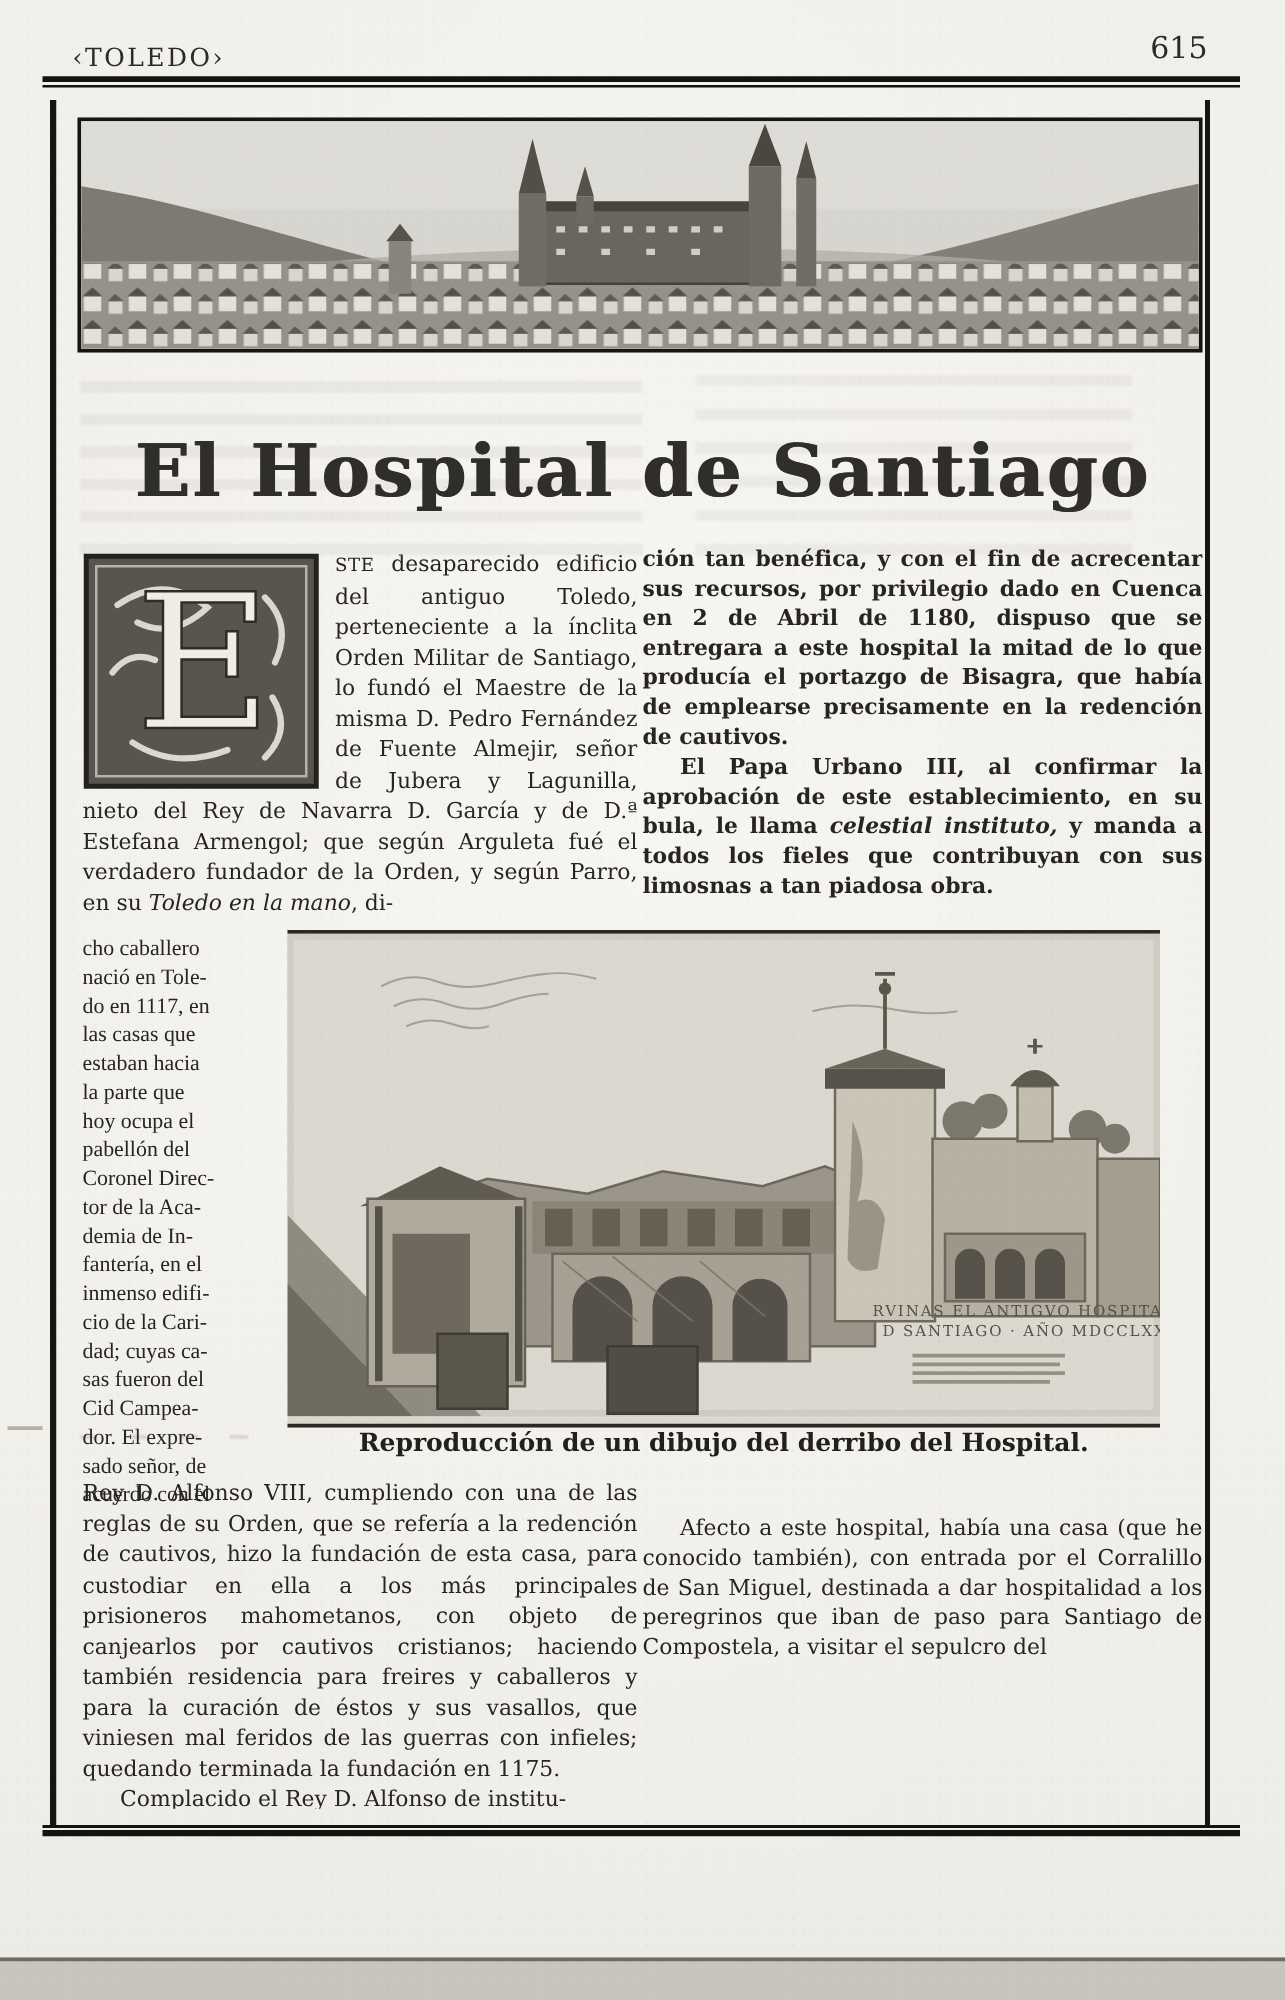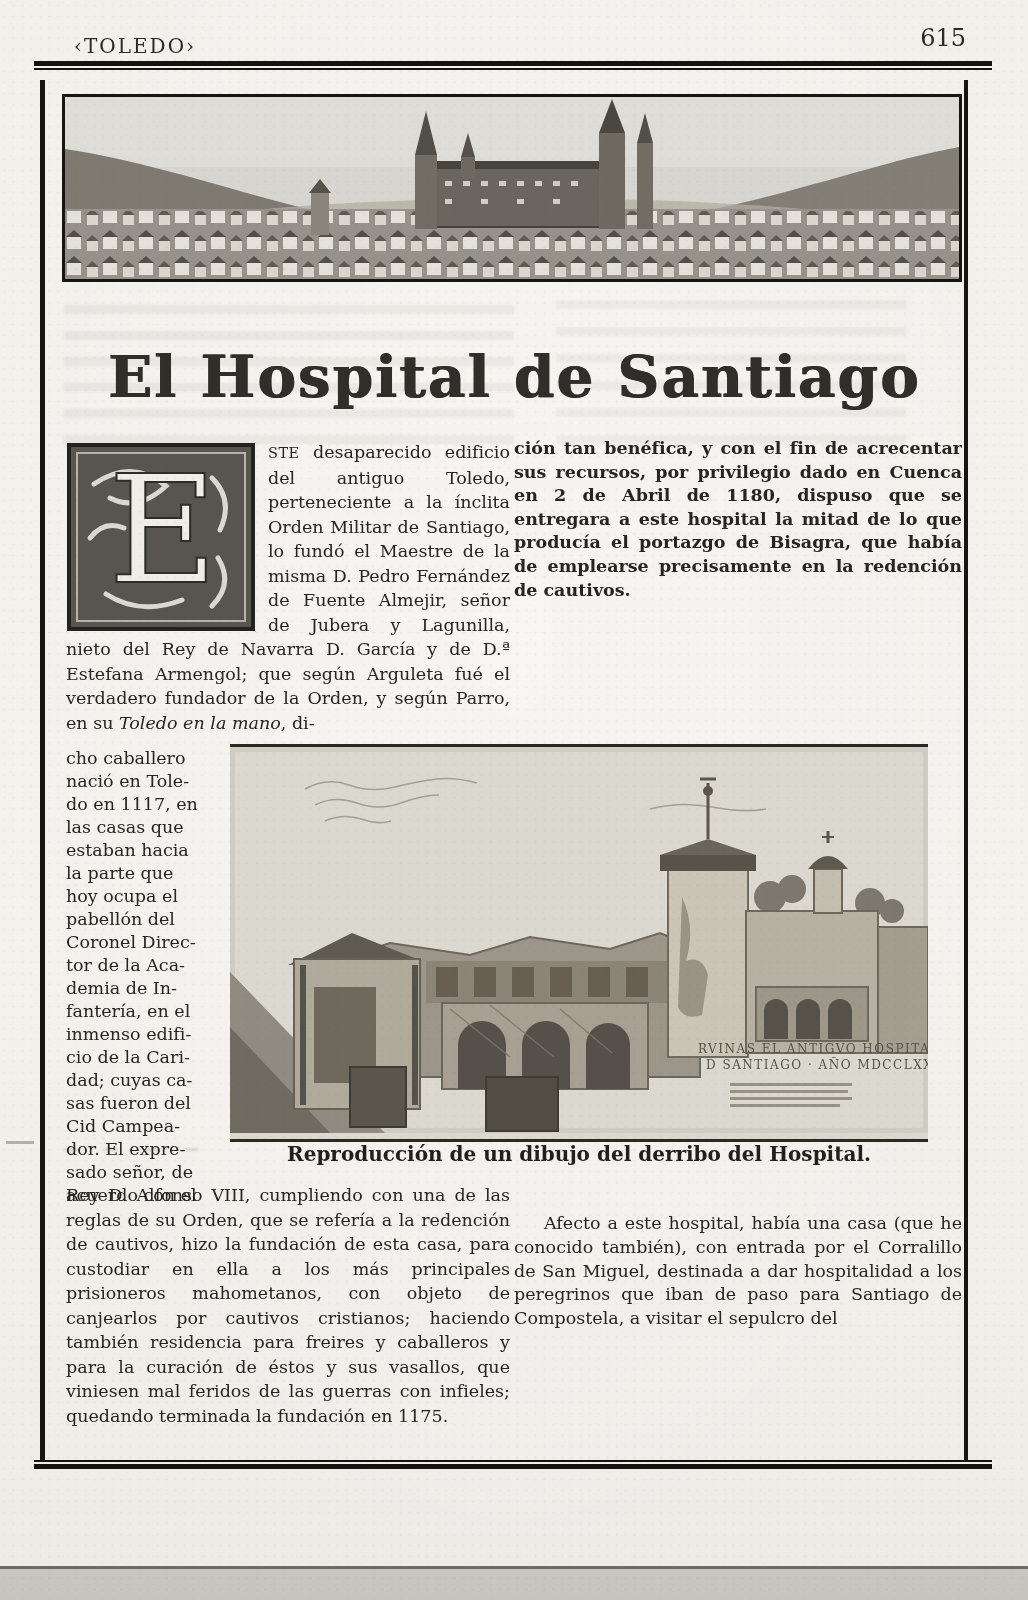--- a/index.html
+++ b/index.html
@@ -9,21 +9,21 @@
       radial-gradient(ellipse at 50% 40%, rgba(255,255,255,.35), rgba(0,0,0,0) 70%),
       linear-gradient(180deg,#f2f0eb 0%,#f3f1ec 60%,#efede8 92%,#eceae5 100%);
     font-family:"DejaVu Serif", serif;color:#262420;
   }
   #page::after{ 
     content:"";position:absolute;inset:0;pointer-events:none;opacity:.45;
     background-image:radial-gradient(rgba(60,55,45,.055) 1px, transparent 1.2px),
                      radial-gradient(rgba(60,55,45,.04) 1px, transparent 1.2px);
     background-size:9px 11px,13px 7px;background-position:0 0,4px 6px;
   }
-  .hdr-pub{position:absolute;left:58px;top:34px;font-size:20px;letter-spacing:2px;color:#2c2a25;margin-left:16px;}
+  .hdr-pub{position:absolute;left:58px;top:34px;font-size:20px;letter-spacing:2px;color:#2c2a25;}
   .hdr-num{position:absolute;left:896px;top:24px;width:70px;text-align:right;font-size:24px;color:#2c2a25;}
   .rule-top{position:absolute;left:34px;top:61px;width:958px;height:9px;
     background:linear-gradient(180deg,#15130e 0 5px,transparent 5px 7px,#15130e 7px 9px);}
   .rule-bottom{position:absolute;left:34px;top:1460px;width:958px;height:9px;
     background:linear-gradient(180deg,#15130e 0 2px,transparent 2px 4px,#15130e 4px 9px);}
   .frame-left{position:absolute;left:40px;top:80px;width:5px;height:1380px;background:#17150f;}
   .frame-right{position:absolute;left:964px;top:80px;width:4px;height:1380px;background:#17150f;}
   .panorama{position:absolute;left:62px;top:94px;width:894px;height:182px;border:3px solid #171510;background:#d8d6d0;}
   .ghost{position:absolute;pointer-events:none;filter:blur(1px);}
   .g1{left:64px;top:288px;width:450px;height:156px;opacity:.5;
@@ -35,21 +35,21 @@
   .title{position:absolute;left:0;top:322px;width:1028px;text-align:center;
     font-size:58px;font-weight:700;letter-spacing:2px;color:#302e28;
     text-shadow:1px 0 0 #302e28;margin-top:21px;}
   .bodycopy{font-size:17.5px;line-height:24.5px;text-align:justify;color:#27251f;}
   .bodycopy p{margin:0;}
   .indent{text-indent:30px;}
   .colA{position:absolute;left:66px;top:440px;width:444px;height:306px;overflow:hidden;}
   .colB{position:absolute;left:514px;top:437px;width:448px;height:304px;overflow:hidden;line-height:23.6px;font-weight:bold;}
   .colB p+p{margin-top:1px;}
   .narrow{position:absolute;left:66px;top:748px;width:164px;font-size:17.5px;color:#27251f;}
-  .narrow div{height:23px;white-space:nowrap;}
+  .narrow div{height:23px;white-space:nowrap;font-family:Liberation Serif, serif;}
   .colC{position:absolute;left:66px;top:1183px;width:444px;height:264px;overflow:hidden;}
   .colD{position:absolute;left:514px;top:1212px;width:448px;height:236px;overflow:hidden;line-height:23.8px;}
   .dropcap{float:left;width:190px;height:190px;margin:2px 12px 4px 0;}
   .sc{font-size:14.5px;letter-spacing:.5px;}
   .figure{position:absolute;left:230px;top:744px;width:698px;height:392px;
     border-top:3px solid #2b2922;border-bottom:3px solid #2b2922;background:#dbd8d0;}
   .caption{position:absolute;left:230px;top:1142px;width:698px;text-align:center;
     font-size:20px;font-weight:700;color:#22201b;}
   .margin-dash{position:absolute;left:6px;top:1141px;width:28px;height:3px;background:#b3afa7;}
   .bottom-strip{position:absolute;left:0;top:1566px;width:1028px;height:34px;
@@ -135,20 +135,21 @@
           <path d="M24,96 q14,-18 34,-10"></path>
         </g>
         <text x="97" y="140" text-anchor="middle" font-family="DejaVu Serif, serif" font-size="150" fill="#efede5" stroke="#2e2c27" stroke-width="2">E</text>
       </svg>
     </span>
     <p><span class="sc">STE</span><span> desaparecido edificio del antiguo Toledo, perteneciente a la ínclita Orden Militar de Santiago, lo fundó el Maestre de la misma D. Pedro Fernández de Fuente Almejir, señor de Jubera y Lagunilla, nieto del Rey de Navarra D. García y de D.ª Estefana Armengol; que según Arguleta fué el verdadero fundador de la Orden, y según Parro, en su </span><i>Toledo en la mano</i><span>, di-</span></p>
   </div>
 
   <div class="colB bodycopy">
     <p>ción tan benéfica, y con el fin de acrecentar sus recursos, por privilegio dado en Cuenca en 2 de Abril de 1180, dispuso que se entregara a este hospital la mitad de lo que producía el portazgo de Bisagra, que había de emplearse precisamente en la redención de cautivos.</p>
+    <p class="indent"><span>El Papa Urbano III, al confirmar la aprobación de este establecimiento, en su bula, le llama </span><i>celestial instituto,</i><span> y manda a todos los fieles que contribuyan con sus limosnas a tan piadosa obra.</span></p>
   </div>
 
   <div class="narrow">
     <div>cho caballero</div>
     <div>nació en Tole-</div>
     <div>do en 1117, en</div>
     <div>las casas que</div>
     <div>estaban hacia</div>
     <div>la parte que</div>
     <div>hoy ocupa el</div>
@@ -249,20 +250,21 @@
         <rect x="500" y="350" width="122" height="3"></rect>
           <rect x="500" y="357" width="110" height="3"></rect>
       </g>
     </svg>
   </div>
 
   <div class="caption">Reproducción de un dibujo del derribo del Hospital.</div>
 
   <div class="colC bodycopy">
     <p>Rey D. Alfonso VIII, cumpliendo con una de las reglas de su Orden, que se refería a la redención de cautivos, hizo la fundación de esta casa, para custodiar en ella a los más principales prisioneros mahometanos, con objeto de canjearlos por cautivos cristianos; haciendo también residencia para freires y caballeros y para la curación de éstos y sus vasallos, que viniesen mal feridos de las guerras con infieles; quedando terminada la fundación en 1175.</p>
+    <p class="indent">Complacido el Rey D. Alfonso de institu-</p>
   </div>
 
   <div class="colD bodycopy">
     <p class="indent">Afecto a este hospital, había una casa (que he conocido también), con entrada por el Corralillo de San Miguel, destinada a dar hospitalidad a los peregrinos que iban de paso para Santiago de Compostela, a visitar el sepulcro del</p>
   </div>
 
   <div class="bottom-strip"></div>
 </div>
 
 </body></html>

